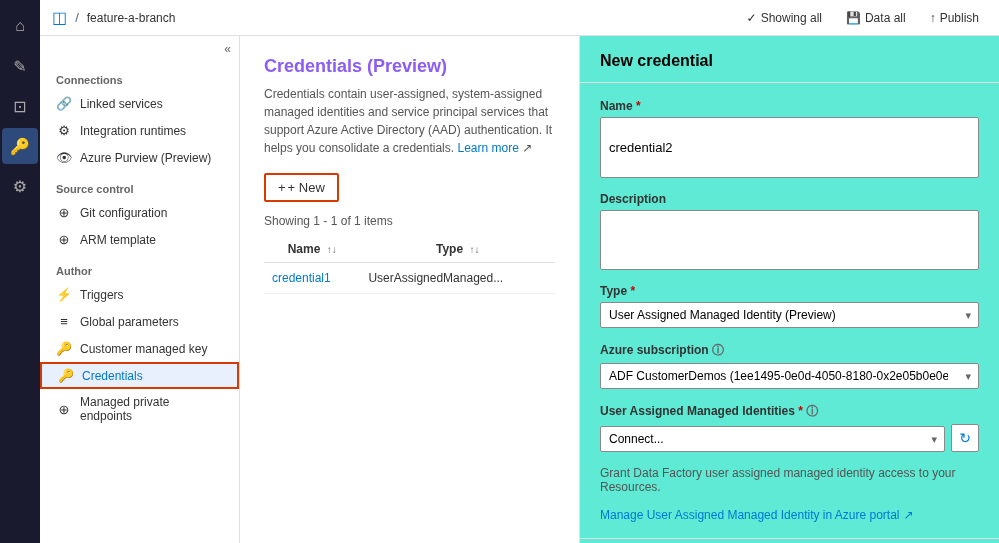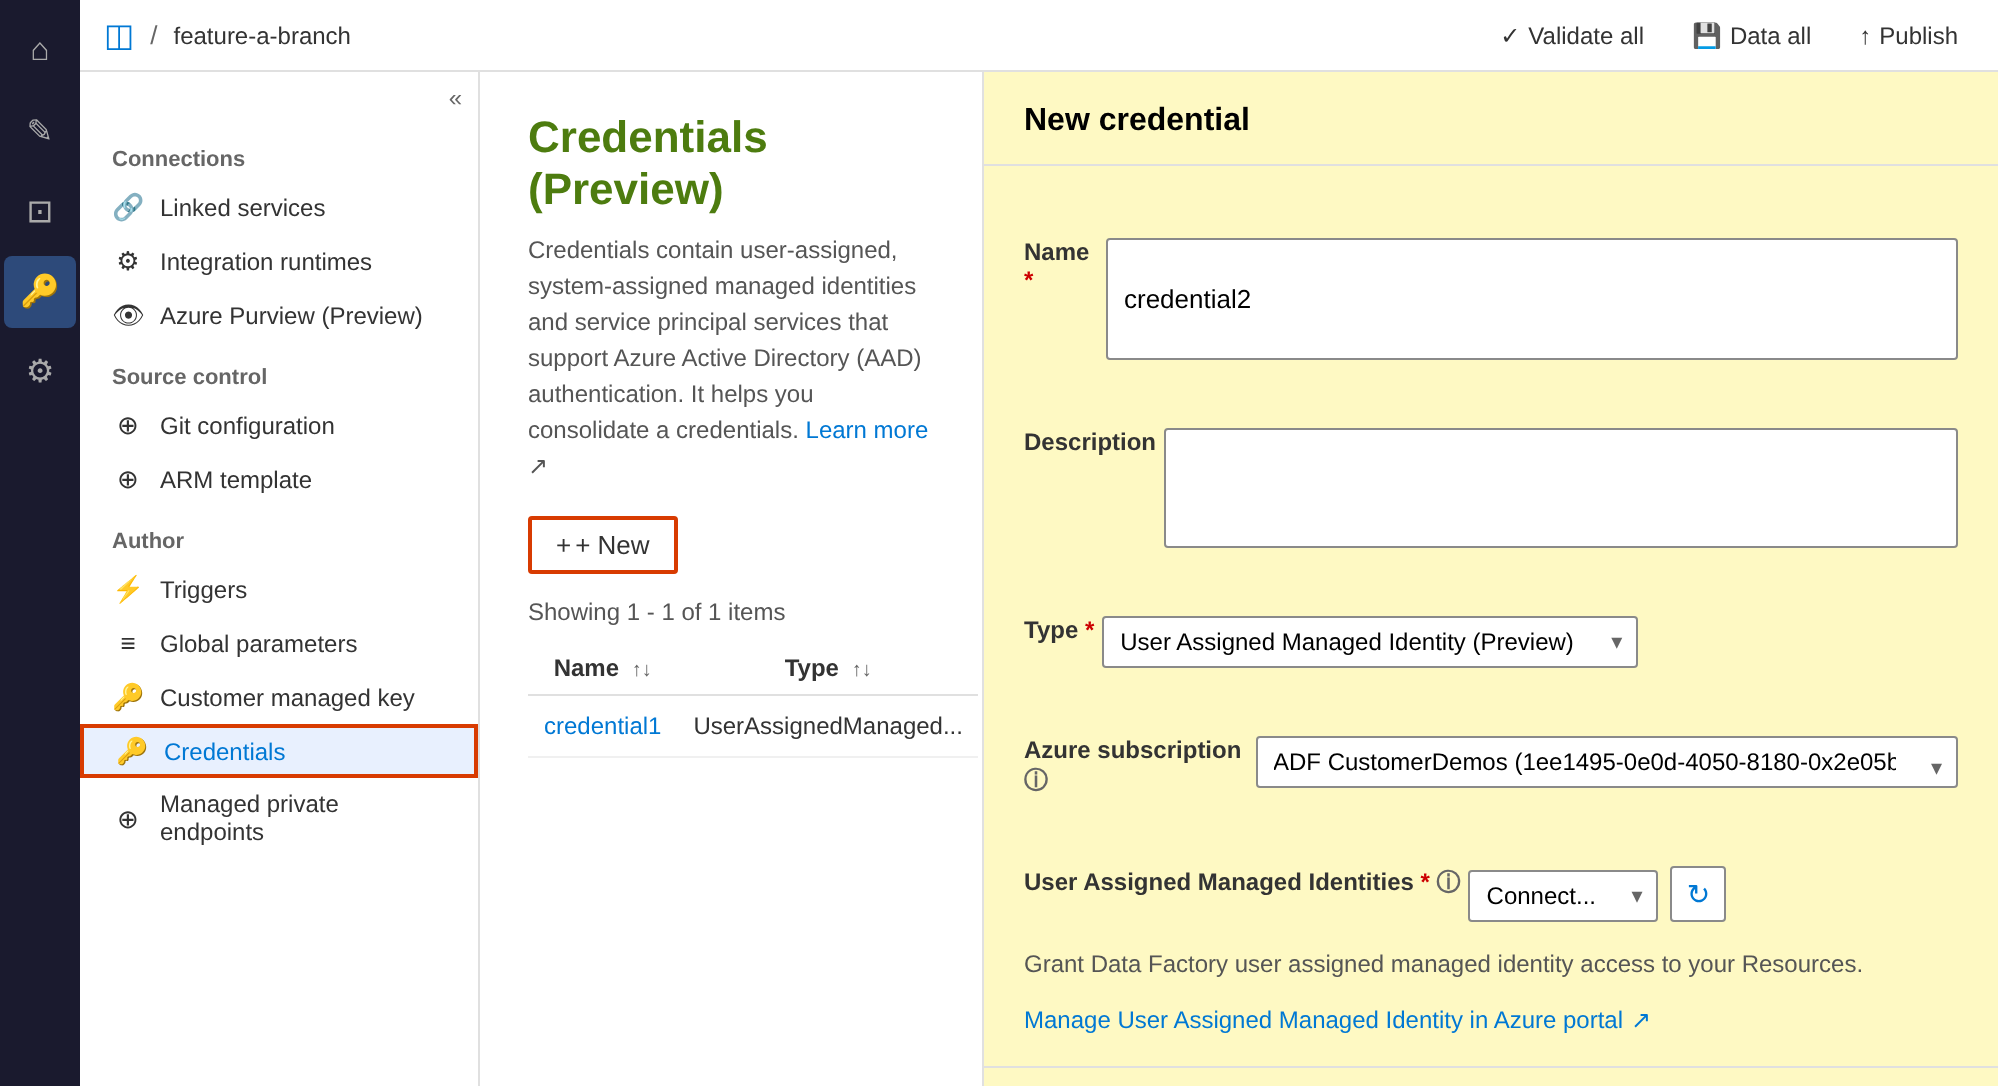--- a/index.html
+++ b/index.html
@@ -107,23 +107,23 @@
       display: flex;
       overflow: hidden;
     }
     .credentials-panel {
       flex: 1;
       padding: 20px 24px;
       overflow-y: auto;
       background: #fff;
     }
     .credentials-panel h2 {
-      font-size: 22px;
+      font-size: 18px;
       font-weight: 600;
-      color: #4d7c0f;
+      color: #8b5cf6;
       margin-bottom: 8px;
     }
     .credentials-desc {
       font-size: 12px;
       color: #555;
       margin-bottom: 16px;
       line-height: 1.5;
     }
     .link-blue {
       color: #0078d4;
@@ -165,22 +165,22 @@
     }
     .cred-table td {
       padding: 8px 8px;
       font-size: 12px;
       border-bottom: 1px solid #f0f0f0;
     }
     .sort-icon { color: #666; font-size: 10px; margin-left: 3px; }
 
     
     .right-panel {
-      width: 508px;
-      background: #fef9c3;
+      width: 420px;
+      background: #5eead4;
       border-left: 1px solid #e0e0e0;
       display: flex;
       flex-direction: column;
       overflow-y: auto;
       flex-shrink: 0;
     }
     .right-panel-header {
       padding: 16px 20px 12px 20px;
       border-bottom: 1px solid #e0e0e0;
     }
@@ -191,23 +191,22 @@
     }
     .right-panel-body {
       padding: 16px 20px;
       flex: 1;
       display: flex;
       flex-direction: column;
       gap: 14px;
     }
     .field-group {
       display: flex;
-      flex-direction: row;
+      flex-direction: column;
       gap: 4px;
-      margin-top: 20px;
     }
     .field-label {
       font-size: 12px;
       font-weight: 600;
       color: #333;
     }
     .required-star { color: #c00; }
     .field-input {
       border: 1px solid #8a8a8a;
       border-radius: 2px;
@@ -324,21 +323,21 @@
 
 <div style="flex:1; display:flex; flex-direction:column; overflow:hidden;">
 
   <div class="top-bar">
     <span style="color:#0078d4; font-size:16px;">◫</span>
     <span style="color:#666;">/</span>
     <span style="font-size:12px; color:#333;">feature-a-branch</span>
     <div class="top-bar-actions">
       <button class="top-bar-btn">
         <span>✓</span>
-        <span>Validate all</span>
+        <span>Showing all</span>
       </button>
       <button class="top-bar-btn">
         <span>💾</span>
         <span>Data all</span>
       </button>
       <button class="top-bar-btn">
         <span>↑</span>
         <span>Publish</span>
       </button>
     </div>

